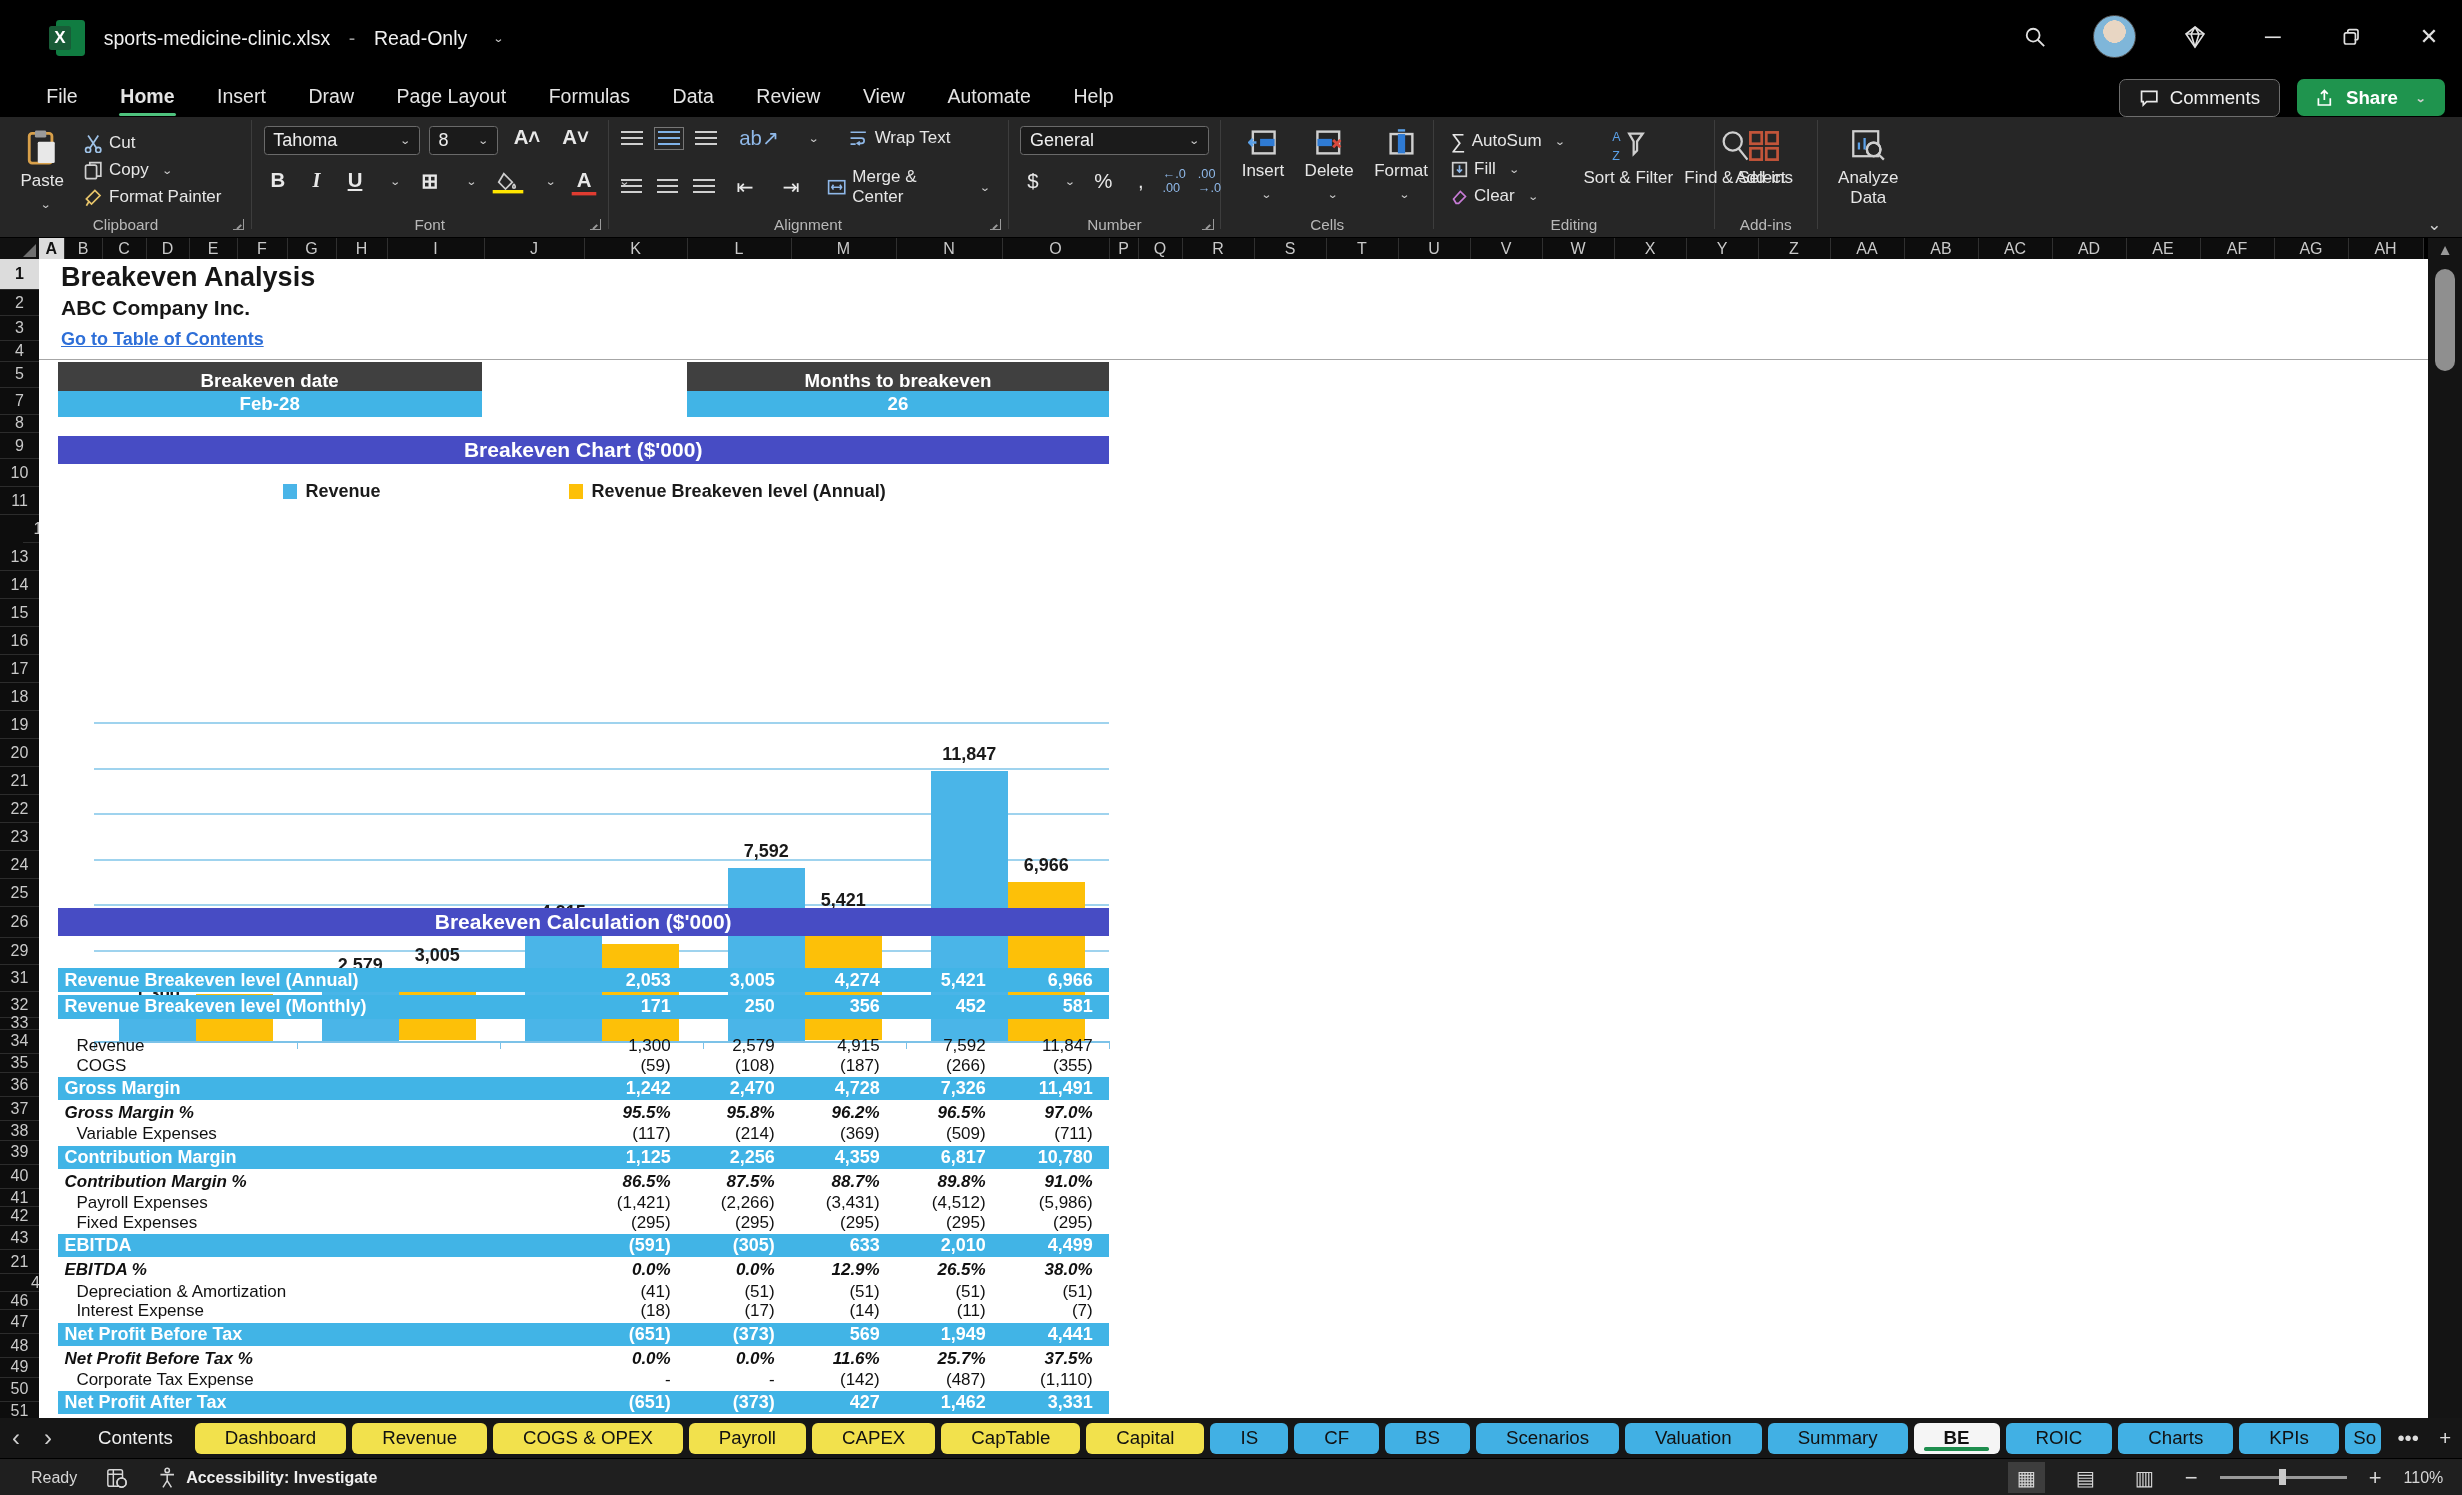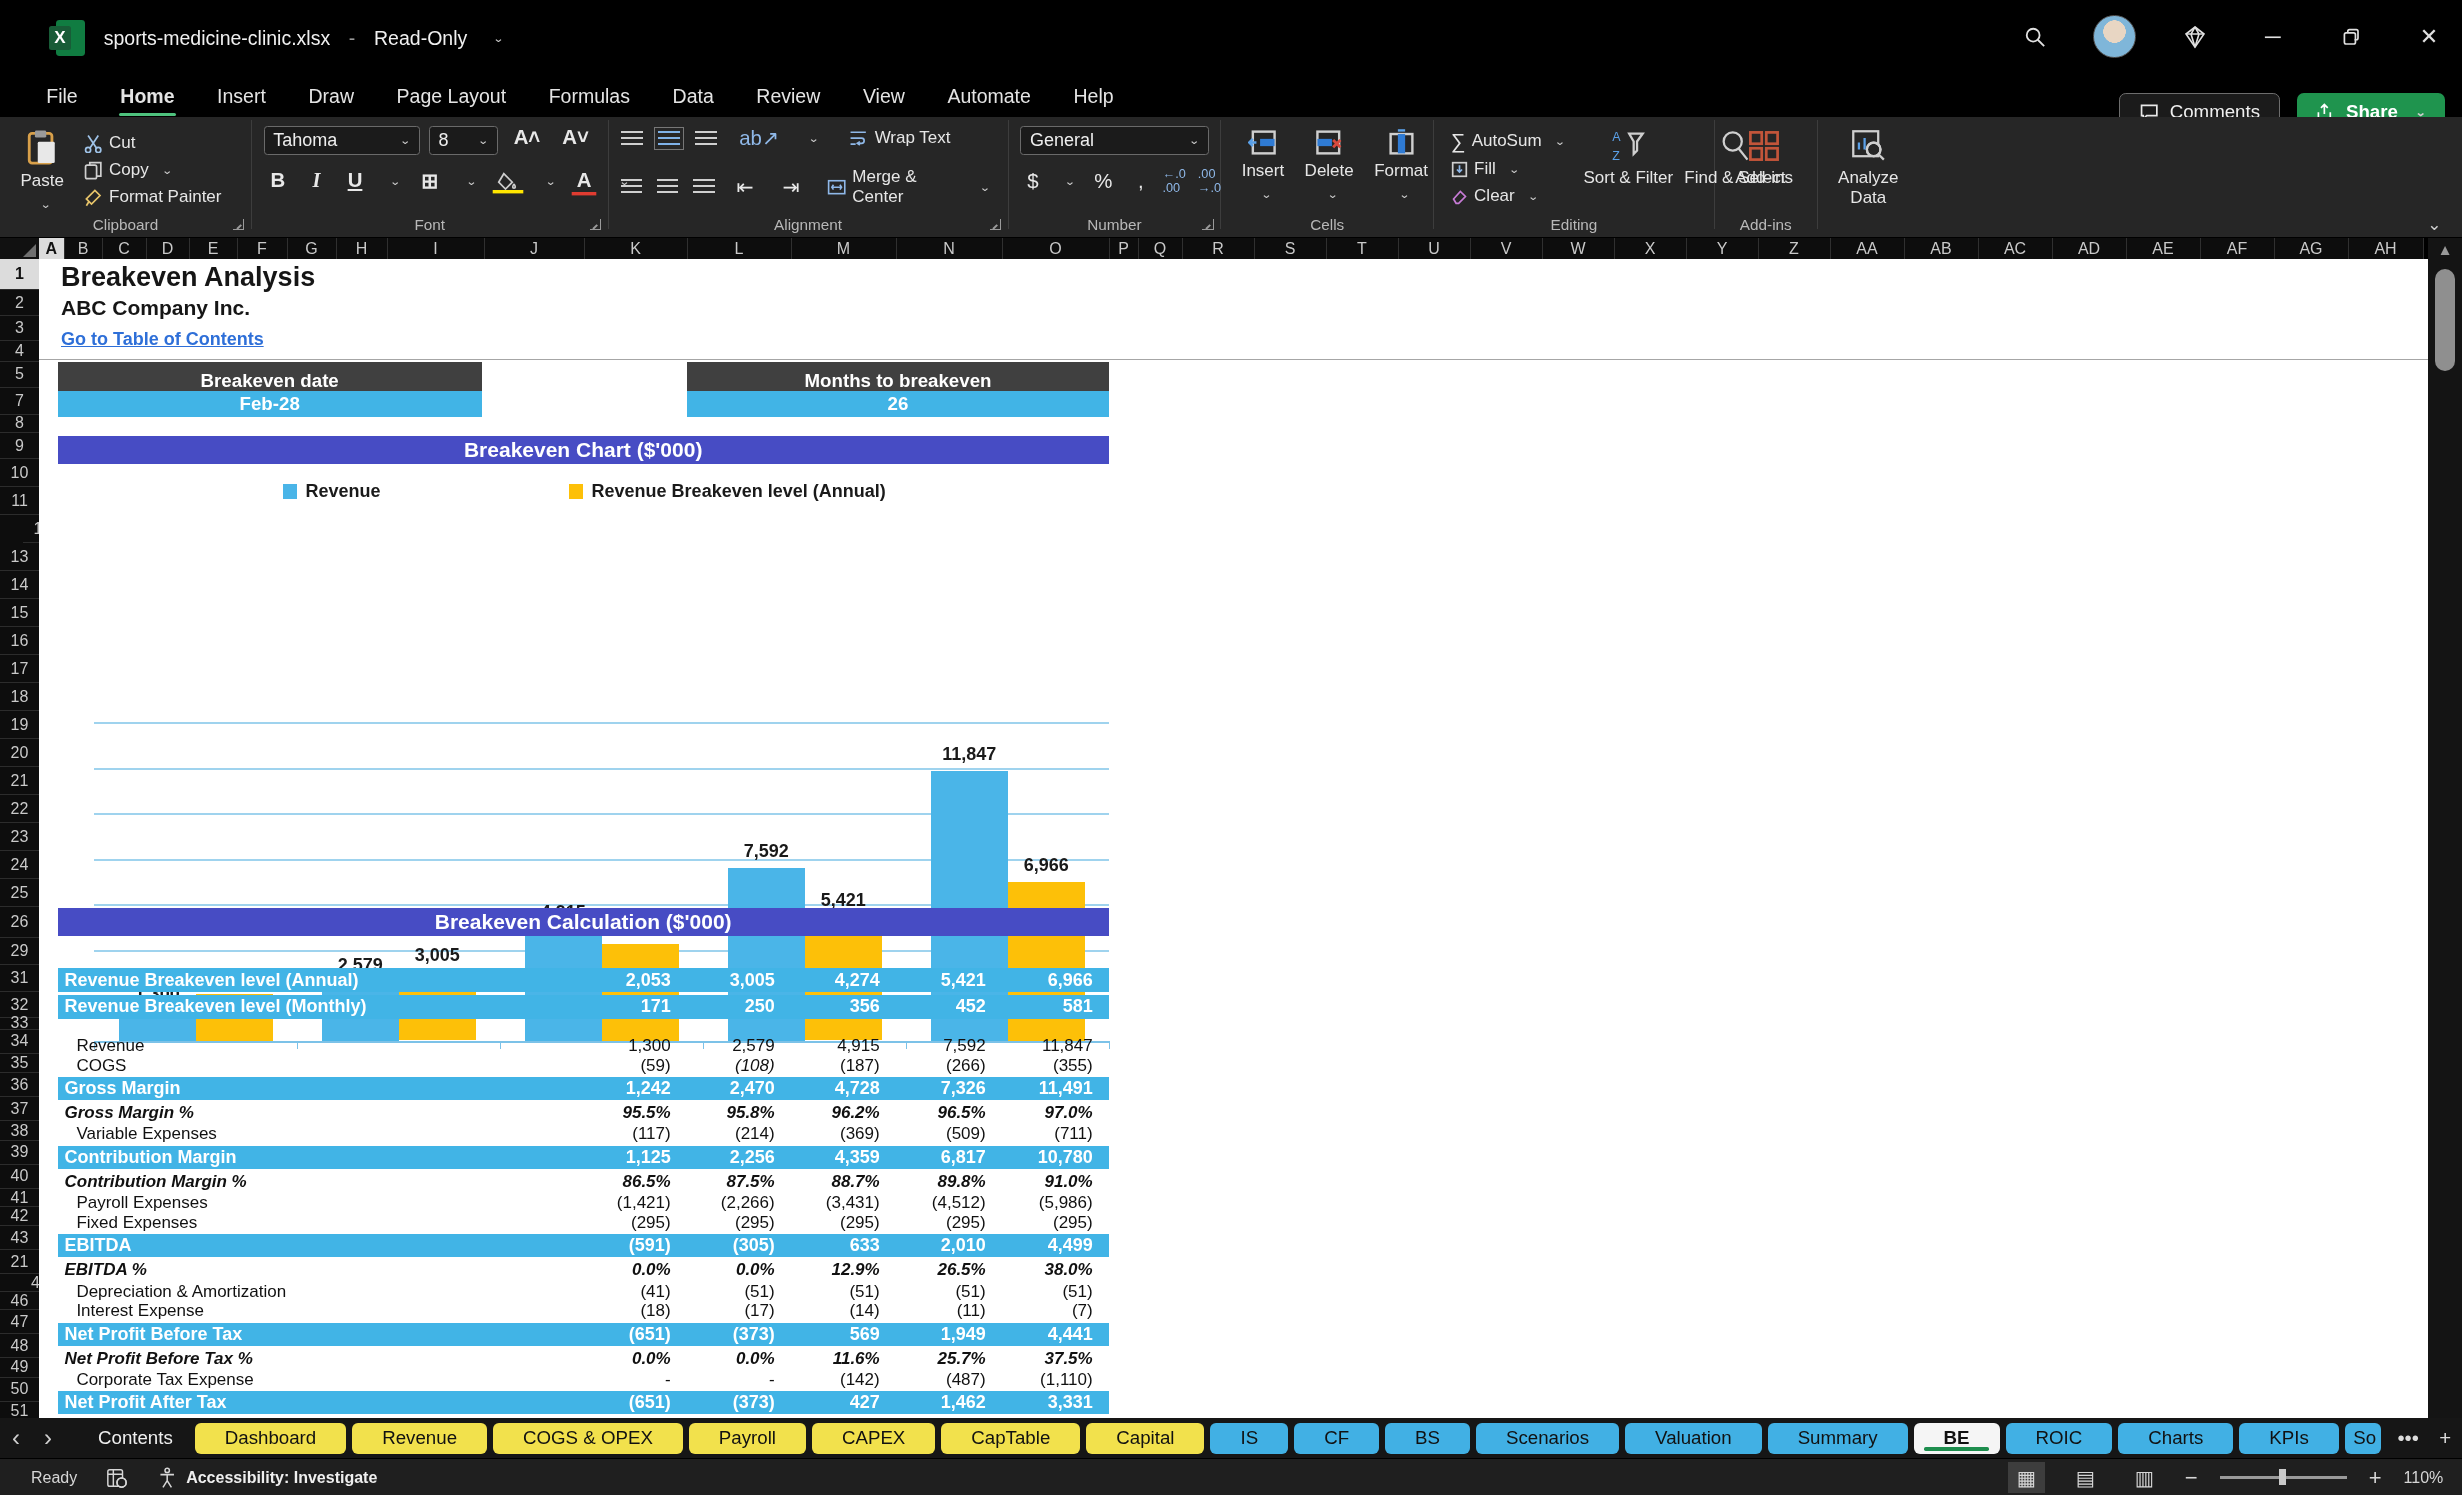--- a/index.html
+++ b/index.html
@@ -19,21 +19,21 @@
   .tb-right{position:absolute;right:13.6px;top:15.3px;display:flex;align-items:center;gap:39px;}
   .tb-btn{width:39px;height:39px;display:flex;align-items:center;justify-content:center;color:#e0e0e0;font-size:22px;}
   .avatar{width:41px;height:41px;border-radius:50%;background:radial-gradient(circle at 50% 38%,#e8d6c3 0 34%,#7fb6d9 35% 100%);border:0.8px solid #555;}
 
   
   .menubar{position:absolute;left:0;top:76px;width:100%;height:41px;background:#000;}
   .menu-items{position:absolute;left:31px;top:0;display:flex;gap:12px;height:41px;align-items:center;}
   .menu-item{color:#e4e4e4;font-size:19.5px;padding:3.4px 15.3px;position:relative;}
   .menu-item.active{font-weight:bold;}
   .menu-item.active::after{content:"";position:absolute;left:13.6px;right:13.6px;bottom:-5.1px;height:3.4px;background:#4ec27d;border-radius:1.7px;}
-  .menu-right{position:absolute;right:17px;top:17px;display:flex;gap:17px;align-items:center;}
+  .menu-right{position:absolute;right:17px;top:3px;display:flex;gap:17px;align-items:center;}
   .btn-comments{display:flex;align-items:center;gap:10.2px;color:#f0f0f0;font-size:18.7px;border:0.8px solid #6d6d6d;border-radius:6.8px;padding:6.8px 18.7px;background:#1b1b1b;}
   .btn-share{display:flex;align-items:center;gap:10.2px;color:#fff;font-size:18.7px;border-radius:6.8px;padding:7.6px 18.7px;background:#1f944e;font-weight:600;}
 
   
   .ribbon{position:absolute;left:0;top:117px;width:100%;height:120px;background:#262626;}
   .rb-inner{position:absolute;left:0;top:0;height:120px;display:flex;}
   .rb-group{position:relative;height:120px;padding:8.5px 12px 0 12px;box-sizing:border-box;}
   .rb-group .glabel{position:absolute;bottom:3.4px;left:0;right:0;text-align:center;font-size:15.3px;color:#b8b8b8;}
   .rb-sep{width:0.8px;background:#3d3d3d;height:109px;margin-top:3.4px;}
   .rb-big{display:inline-flex;flex-direction:column;align-items:center;color:#e6e6e6;font-size:17px;gap:5.1px;padding:3.4px 8.5px;}
@@ -638,21 +638,21 @@
           <div class="lbl">Revenue</div>
           <div class="val" style="flex: 0 0 102px;">1,300</div>
           <div class="val" style="flex: 0 0 104px;">2,579</div>
           <div class="val" style="flex: 0 0 105px;">4,915</div>
           <div class="val" style="flex: 0 0 106px;">7,592</div>
           <div class="val" style="flex: 0 0 107px;">11,847</div>
         </div>
         <div class="trow detail">
           <div class="lbl">COGS</div>
           <div class="val" style="flex: 0 0 102px;">(59)</div>
-          <div class="val" style="flex: 0 0 104px; font-style: italic;">(108)</div>
+          <div class="val" style="flex: 0 0 104px;">(108)</div>
           <div class="val" style="flex: 0 0 105px;">(187)</div>
           <div class="val" style="flex: 0 0 106px;">(266)</div>
           <div class="val" style="flex: 0 0 107px;">(355)</div>
         </div>
         <div class="trow band">
           <div class="lbl">Gross Margin</div>
           <div class="val" style="flex: 0 0 102px;">1,242</div>
           <div class="val" style="flex: 0 0 104px;">2,470</div>
           <div class="val" style="flex: 0 0 105px;">4,728</div>
           <div class="val" style="flex: 0 0 106px;">7,326</div>

